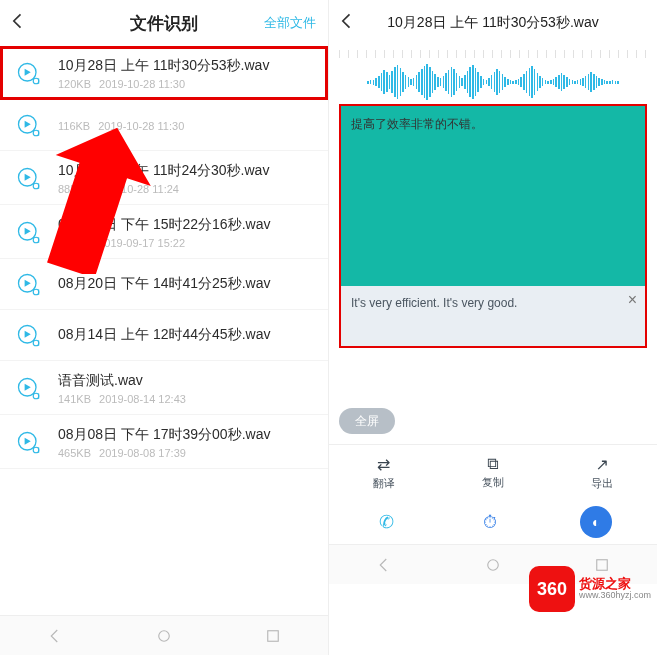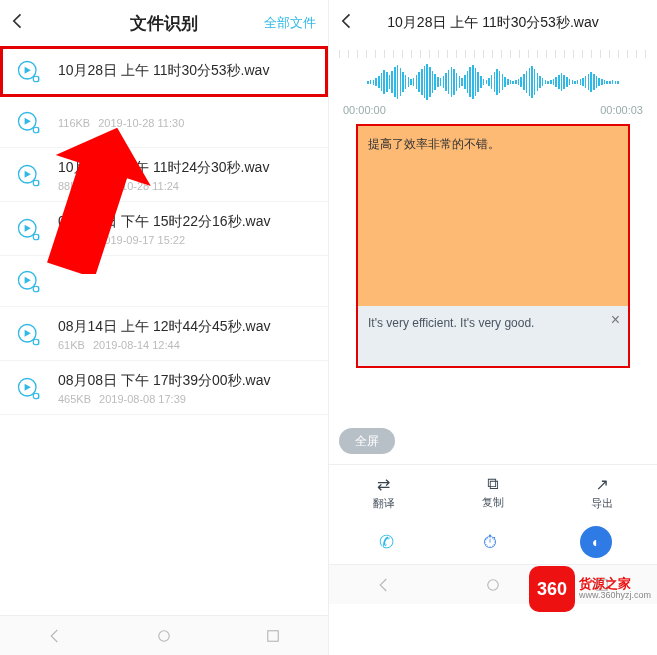--- a/index.html
+++ b/index.html
@@ -23,21 +23,21 @@
   .nav-bar { height: 40px; display: flex; align-items: center; justify-content: space-around; border-top:1px solid #eee; background:#fafafa; }
   .nav-bar .nav-btn { width: 30px; height: 30px; display:flex; align-items:center; justify-content:center; opacity:.45; }
   .nav-bar svg { width:18px; height:18px; }
   
   .header.r .title { font-size: 14px; font-weight: 500; }
   .wave-area { padding: 4px 10px 2px 10px; }
   .ruler { height: 8px; background: repeating-linear-gradient(to right, #ccc 0 1px, transparent 1px 9px); opacity:.6; margin-bottom:4px;}
   .wave { display:flex; align-items:center; justify-content:center; gap:1.2px; height:40px; }
   .wave span { width:1.5px; background:#2fb9e6; display:inline-block; }
   .times { display:flex; justify-content:space-between; font-size:11px; color:#9aa; padding: 2px 4px 6px; }
-  .content-box { margin: 0 27px; border: 2px solid #e40000; height: 244px; background:#fdba74; display:flex; flex-direction:column; }
+  .content-box { margin: 0 10px; border: 2px solid #e40000; height: 244px; background:#14b8a6; display:flex; flex-direction:column; }
   .orig-text { padding: 10px 10px; font-size: 12px; color:#333; flex:1; }
   .trans-area { background:#e9eef3; padding:10px 10px; font-size:12px; color:#4a5560; position:relative; height:60px; }
   .trans-close { position:absolute; right:8px; top:6px; color:#777; font-size:16px; line-height:1; }
   .full-btn { margin: 60px 10px 10px; width:56px; height:26px; border-radius:13px; background:#b7bfc7; color:#fff; font-size:12px; display:flex; align-items:center; justify-content:center; }
   .action-row { display:flex; border-top:1px solid #eee; height:56px; }
   .action-row .act { flex:1; display:flex; flex-direction:column; align-items:center; justify-content:center; gap:2px; color:#4a5560; font-size:11px; }
   .action-row .act .aicon { font-size:16px; color:#3a4550; }
   .bottom-apps { display:flex; align-items:center; justify-content:space-around; padding:2px 6px; height:44px;}
   .bottom-apps .app { width:26px; height:26px; display:flex; align-items:center; justify-content:center; font-size:18px; }
   .logo360 { position:absolute; right:-2px; bottom:41px; width:130px; height:50px; display:flex; align-items:center; gap:4px; background:rgba(255,255,255,0); }
@@ -63,20 +63,21 @@
         <div class="file-icon">
           <svg viewBox="0 0 32 32">
             <circle cx="14" cy="14" r="10" stroke="#2fb9e6" stroke-width="1.5" fill="none"></circle>
             <path d="M11 10l7 4-7 4z" fill="#2fb9e6"></path>
             <circle cx="24" cy="24" r="3.2" stroke="#2fb9e6" stroke-width="1.3" fill="none"></circle>
             <path d="M27 21v6" stroke="#2fb9e6" stroke-width="1.3"></path>
           </svg>
         </div>
         <div class="file-text">
           <div class="file-name">10月28日 上午 11时30分53秒.wav</div>
+          <div class="file-meta"><span class="file-size">120KB</span><span>2019-10-28 11:30</span></div>
         </div>
       </div>
       <div class="row">
         <div class="file-icon">
           <svg viewBox="0 0 32 32">
             <circle cx="14" cy="14" r="10" stroke="#2fb9e6" stroke-width="1.5" fill="none"></circle>
             <path d="M11 10l7 4-7 4z" fill="#2fb9e6"></path>
             <circle cx="24" cy="24" r="3.2" stroke="#2fb9e6" stroke-width="1.3" fill="none"></circle>
             <path d="M27 21v6" stroke="#2fb9e6" stroke-width="1.3"></path>
           </svg>
@@ -116,34 +117,48 @@
       <div class="row">
         <div class="file-icon">
           <svg viewBox="0 0 32 32">
             <circle cx="14" cy="14" r="10" stroke="#2fb9e6" stroke-width="1.5" fill="none"></circle>
             <path d="M11 10l7 4-7 4z" fill="#2fb9e6"></path>
             <circle cx="24" cy="24" r="3.2" stroke="#2fb9e6" stroke-width="1.3" fill="none"></circle>
             <path d="M27 21v6" stroke="#2fb9e6" stroke-width="1.3"></path>
           </svg>
         </div>
         <div class="file-text">
+          <div class="file-name">08月20日 下午 14时41分25秒.wav</div>
         </div>
       </div>
       <div class="row">
         <div class="file-icon">
           <svg viewBox="0 0 32 32">
             <circle cx="14" cy="14" r="10" stroke="#2fb9e6" stroke-width="1.5" fill="none"></circle>
             <path d="M11 10l7 4-7 4z" fill="#2fb9e6"></path>
             <circle cx="24" cy="24" r="3.2" stroke="#2fb9e6" stroke-width="1.3" fill="none"></circle>
             <path d="M27 21v6" stroke="#2fb9e6" stroke-width="1.3"></path>
           </svg>
         </div>
         <div class="file-text">
           <div class="file-name">08月14日 上午 12时44分45秒.wav</div>
-          <div class="file-meta"><span class="file-size">61KB</span><span>2019-08-14 12:44</span></div>
+        </div>
+      </div>
+      <div class="row">
+        <div class="file-icon">
+          <svg viewBox="0 0 32 32">
+            <circle cx="14" cy="14" r="10" stroke="#2fb9e6" stroke-width="1.5" fill="none"></circle>
+            <path d="M11 10l7 4-7 4z" fill="#2fb9e6"></path>
+            <circle cx="24" cy="24" r="3.2" stroke="#2fb9e6" stroke-width="1.3" fill="none"></circle>
+            <path d="M27 21v6" stroke="#2fb9e6" stroke-width="1.3"></path>
+          </svg>
+        </div>
+        <div class="file-text">
+          <div class="file-name">语音测试.wav</div>
+          <div class="file-meta"><span class="file-size">141KB</span><span>2019-08-14 12:43</span></div>
         </div>
       </div>
       <div class="row">
         <div class="file-icon">
           <svg viewBox="0 0 32 32">
             <circle cx="14" cy="14" r="10" stroke="#2fb9e6" stroke-width="1.5" fill="none"></circle>
             <path d="M11 10l7 4-7 4z" fill="#2fb9e6"></path>
             <circle cx="24" cy="24" r="3.2" stroke="#2fb9e6" stroke-width="1.3" fill="none"></circle>
             <path d="M27 21v6" stroke="#2fb9e6" stroke-width="1.3"></path>
           </svg>
@@ -279,24 +294,20 @@
         <span style="height: 12px;"></span>
         <span style="height: 8px;"></span>
         <span style="height: 6px;"></span>
         <span style="height: 4px;"></span>
         <span style="height: 3px;"></span>
         <span style="height: 3px;"></span>
         <span style="height: 4px;"></span>
         <span style="height: 3px;"></span>
         <span style="height: 3px;"></span>
       </div>
-    <div class="times">
-      <span>00:00:00</span>
-      <span>00:00:03</span>
-    </div>
   </div>
 
   <div class="content-box">
     <div class="orig-text">提高了效率非常的不错。</div>
     <div class="trans-area">
       <span class="trans-close">×</span>
       <span>It's very efficient. It's very good.</span>
     </div>
   </div>
 

